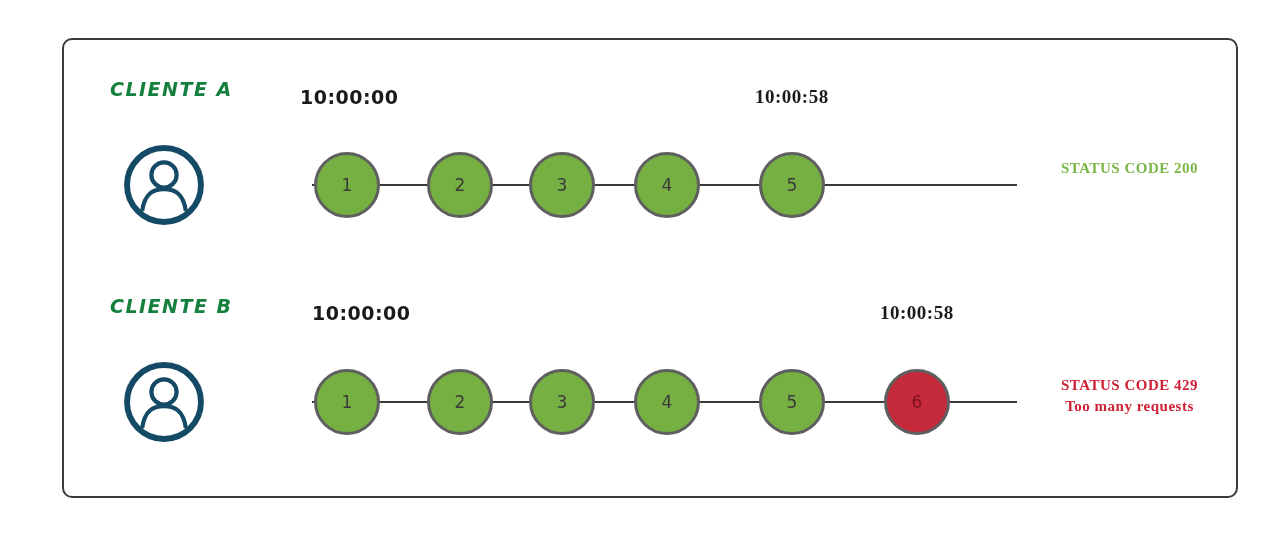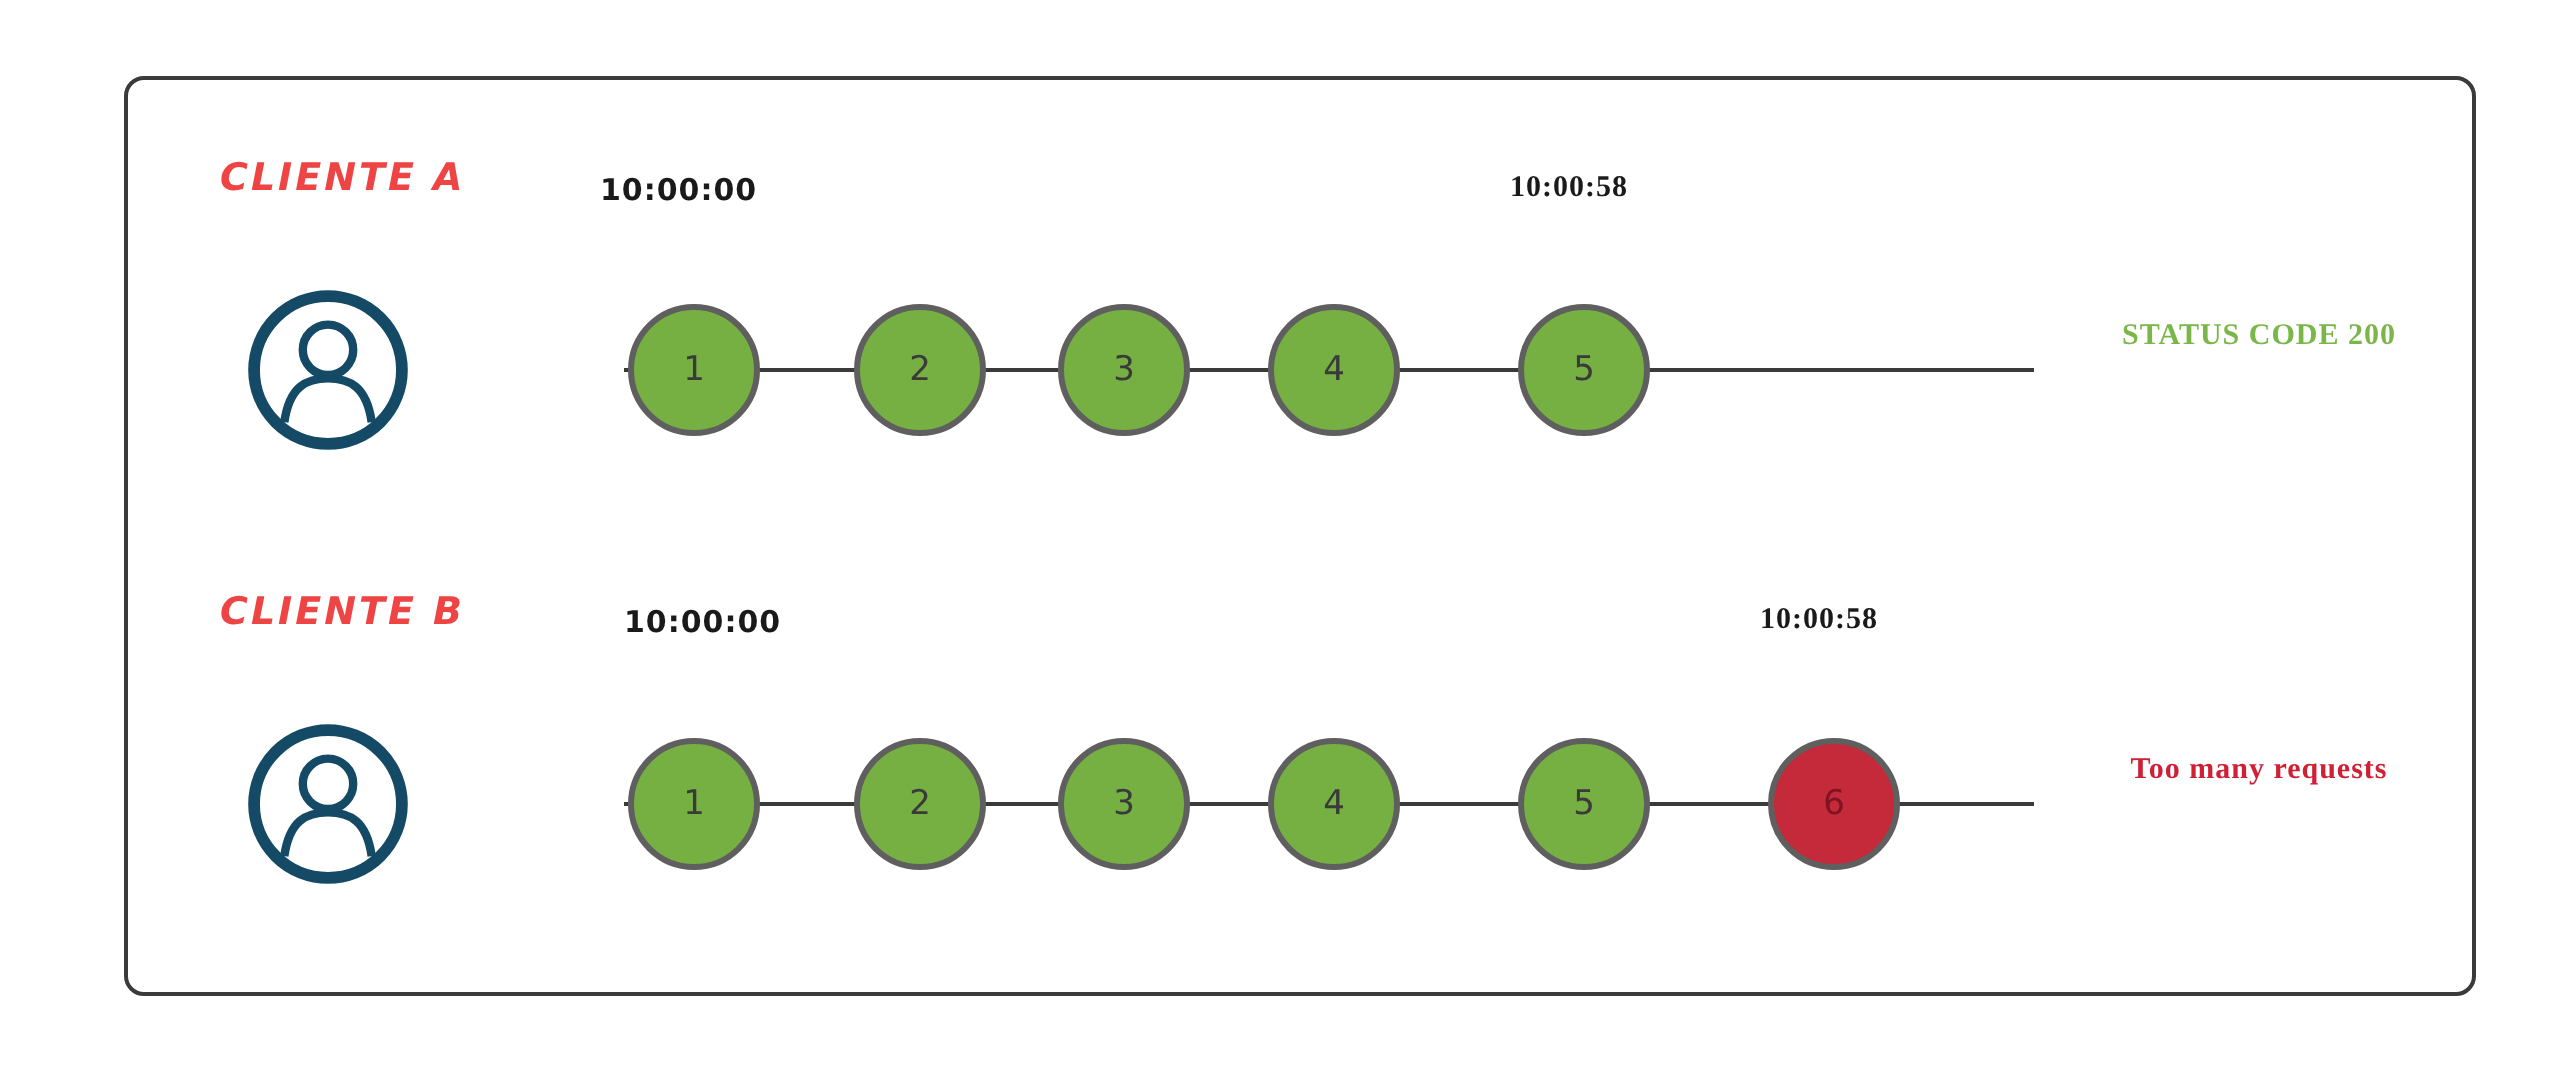--- a/index.html
+++ b/index.html
@@ -7,27 +7,27 @@
     font-family:"DejaVu Sans","Liberation Sans",sans-serif; }
   body { position:relative; overflow:hidden; }
 
   .frame { position:absolute; left:62px; top:38px; width:1176px; height:460px;
     border:2px solid #3a3a3a; border-radius:10px; background:#fff; }
 
   .row { position:absolute; left:0; top:0; width:100%; height:230px; }
   .row.b { top:217px; }
 
   .client-label { position:absolute; left:46px; top:38px; font-size:19px;
-    font-weight:bold; font-style:italic; letter-spacing:1.5px; color:#ef4444;text-align:right; }
+    font-weight:bold; font-style:italic; letter-spacing:1.5px; color:#15803d;text-align:right; }
 
   .avatar { position:absolute; left:58px; top:103px; width:84px; height:84px; }
   .avatar .a-outer, .avatar .a-head, .avatar .a-body {
     stroke: var(--avatar-navy, #154a66); fill:none; }
 
-  .timestamp { position:absolute; font-size:15px; font-weight:bold; color:#1a1a1a;
+  .timestamp { position:absolute; font-size:19px; font-weight:bold; color:#1a1a1a;
     letter-spacing:0.5px; }
   .t-start { left:236px; top:46px; }
   .t-end   { left:691px; top:46px;font-family:Liberation Serif, serif; }
   .row.b .t-start { left:248px; top:45px; }
   .row.b .t-end   { left:816px; top:45px; }
 
   .tl-line { position:absolute; left:248px; top:144px; width:705px; height:0;
     border-top:2px solid var(--line, #3a3a3a); }
 
   .circle { position:absolute; top:112px; width:66px; height:66px; border-radius:50%;
@@ -89,17 +89,18 @@
     <div class="tl-line"></div>
 
     <div class="circle c1">1</div>
     <div class="circle c2">2</div>
     <div class="circle c3">3</div>
     <div class="circle c4">4</div>
     <div class="circle c5">5</div>
     <div class="circle c6 err">6</div>
 
     <div class="status err">
+      <span class="l1">STATUS CODE 429</span>
       <span class="l2">Too many requests</span>
     </div>
   </div>
 
 </div>
 
 </body></html>

